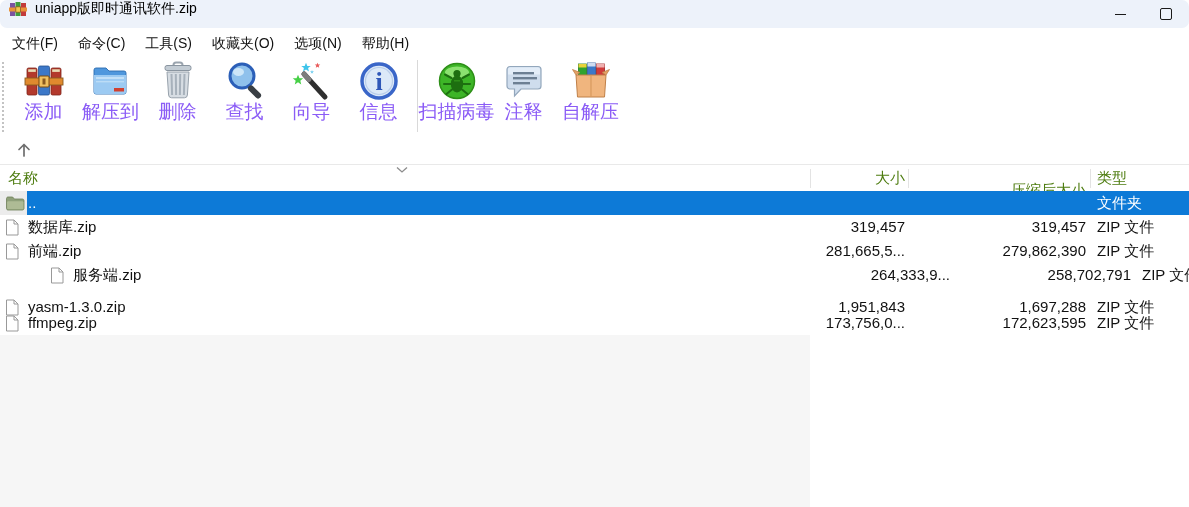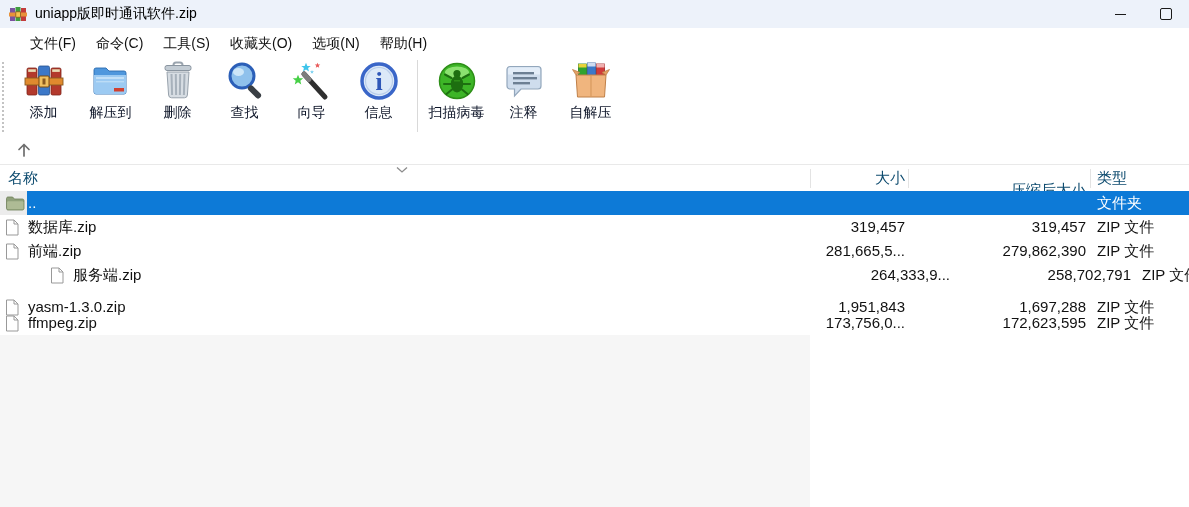--- a/index.html
+++ b/index.html
@@ -2,44 +2,44 @@
 <html><head>
 <meta charset="utf-8">
 <style>
   html,body{margin:0;padding:0;}
   body{
     width:1189px;height:507px;position:relative;overflow:hidden;
     background:#ffffff;font-family:"Liberation Sans",sans-serif;color:#111;
     -webkit-font-smoothing:antialiased;
   }
   
-  .titlebar{position:absolute;top:0;left:0;right:0;height:28px;background:#edf2fa;display:flex;align-items:center;}
+  .titlebar{position:absolute;top:0;left:0;right:0;height:28px;background:#edf2fa;display:flex;align-items:flex-start;border-radius:7px;}
   .app-icon{width:18px;height:18px;margin-left:9px;flex:0 0 auto;}
   .title-text{margin-left:8px;font-size:14px;color:#000;white-space:nowrap;}
   .win-controls{position:absolute;right:0;top:0;height:28px;display:flex;}
   .ctrl{width:46px;height:28px;display:flex;align-items:center;justify-content:center;}
   .min-glyph{width:11px;height:1px;background:#1a1a1a;}
   .max-glyph{width:10px;height:10px;border:1px solid #1a1a1a;border-radius:2px;}
   
-  .menubar{position:absolute;top:28px;left:0;right:0;height:30px;background:#fff;display:flex;align-items:center;padding-left:20px;}
+  .menubar{position:absolute;top:28px;left:0;right:0;height:30px;background:#fff;display:flex;align-items:center;padding-left:2px;}
   .menu-item{padding:0 10px;height:30px;line-height:30px;font-size:14px;white-space:nowrap;}
   
   .toolbar{position:absolute;top:58px;left:0;right:0;height:78px;background:#fff;display:flex;align-items:flex-start;padding-left:10px;}
   .tbtn{width:67px;flex:0 0 auto;padding-top:3px;display:flex;flex-direction:column;align-items:center;}
   .tbtn svg{width:40px;height:40px;display:block;}
-  .tlabel{margin-top:3px;font-size:14px;line-height:16px;white-space:nowrap;color:#0f172a;}
+  .tlabel{margin-top:3px;font-size:19px;line-height:16px;white-space:nowrap;color:#8b5cf6;}
   .tseparator{width:1px;height:72px;background:#d9d9d9;margin:2px 5px 0 5px;flex:0 0 auto;}
   .gripper{position:absolute;left:2px;width:2px;background:repeating-linear-gradient(to bottom,#c3c3c3 0 2px,transparent 2px 4px);}
   .gripper.g1{top:62px;height:70px;}
   .gripper.g2{top:140px;height:20px;}
   
   .addressbar{position:absolute;top:136px;left:0;right:0;height:28px;background:#fff;border-bottom:1px solid #e9e9e9;}
   .up-btn{position:absolute;left:12px;top:3px;width:24px;height:22px;display:flex;align-items:center;justify-content:center;}
   
-  .list-header{position:absolute;top:165px;left:0;right:0;height:26px;background:#fff;font-size:15px;color:#0c4a6e;}
+  .list-header{position:absolute;top:165px;left:0;right:0;height:26px;background:#fff;font-size:15px;color:#4d7c0f;}
   .h-name{position:absolute;left:8px;top:4px;}
   .h-sort{position:absolute;left:396px;top:1px;}
   .h-size{position:absolute;left:660px;width:245px;text-align:right;top:4px;}
   .h-packed{position:absolute;left:911px;width:175px;text-align:right;top:4px;margin-top:12px;}
   .h-type{position:absolute;left:1097px;top:4px;}
   .h-sep{position:absolute;top:4px;width:1px;height:19px;background:#e3e3e3;}
   .h-sep.s1{left:810px;} .h-sep.s2{left:908px;} .h-sep.s3{left:1090px;}
   
   .list-body{position:absolute;top:191px;left:0;right:0;bottom:0;background:#fff;}
   .gray-fill{position:absolute;left:0;top:144px;width:810px;bottom:0;background:#f6f6f6;}

